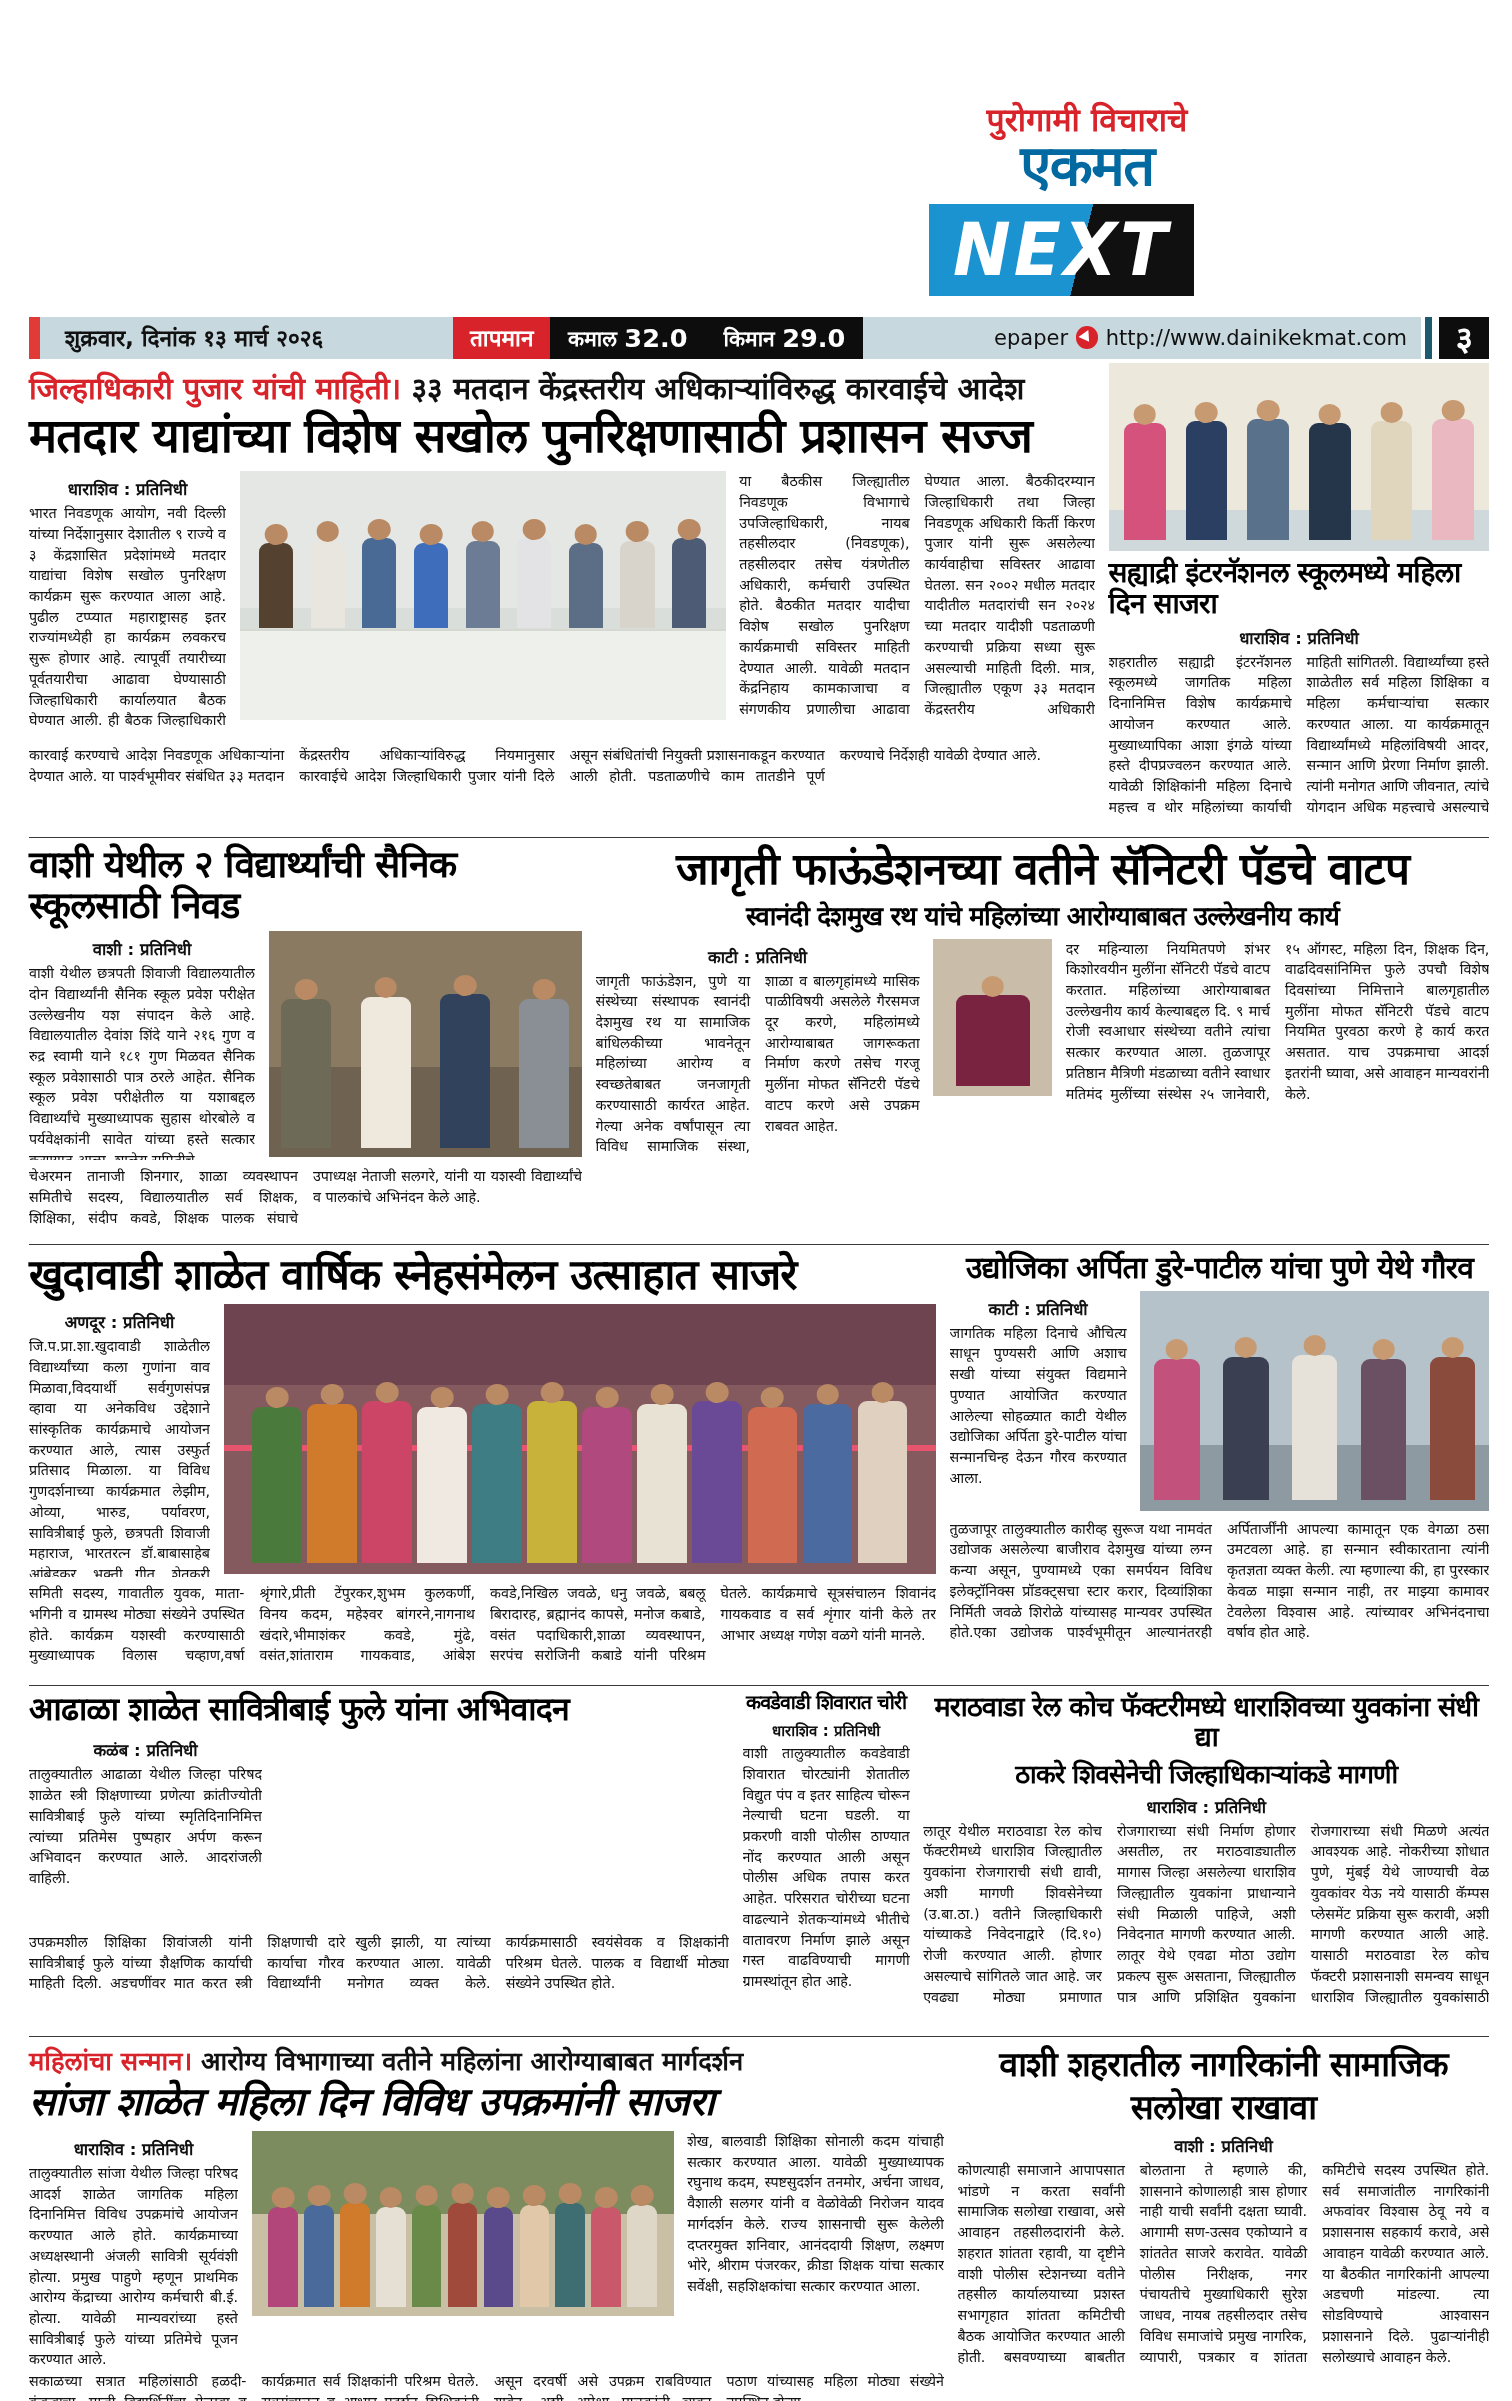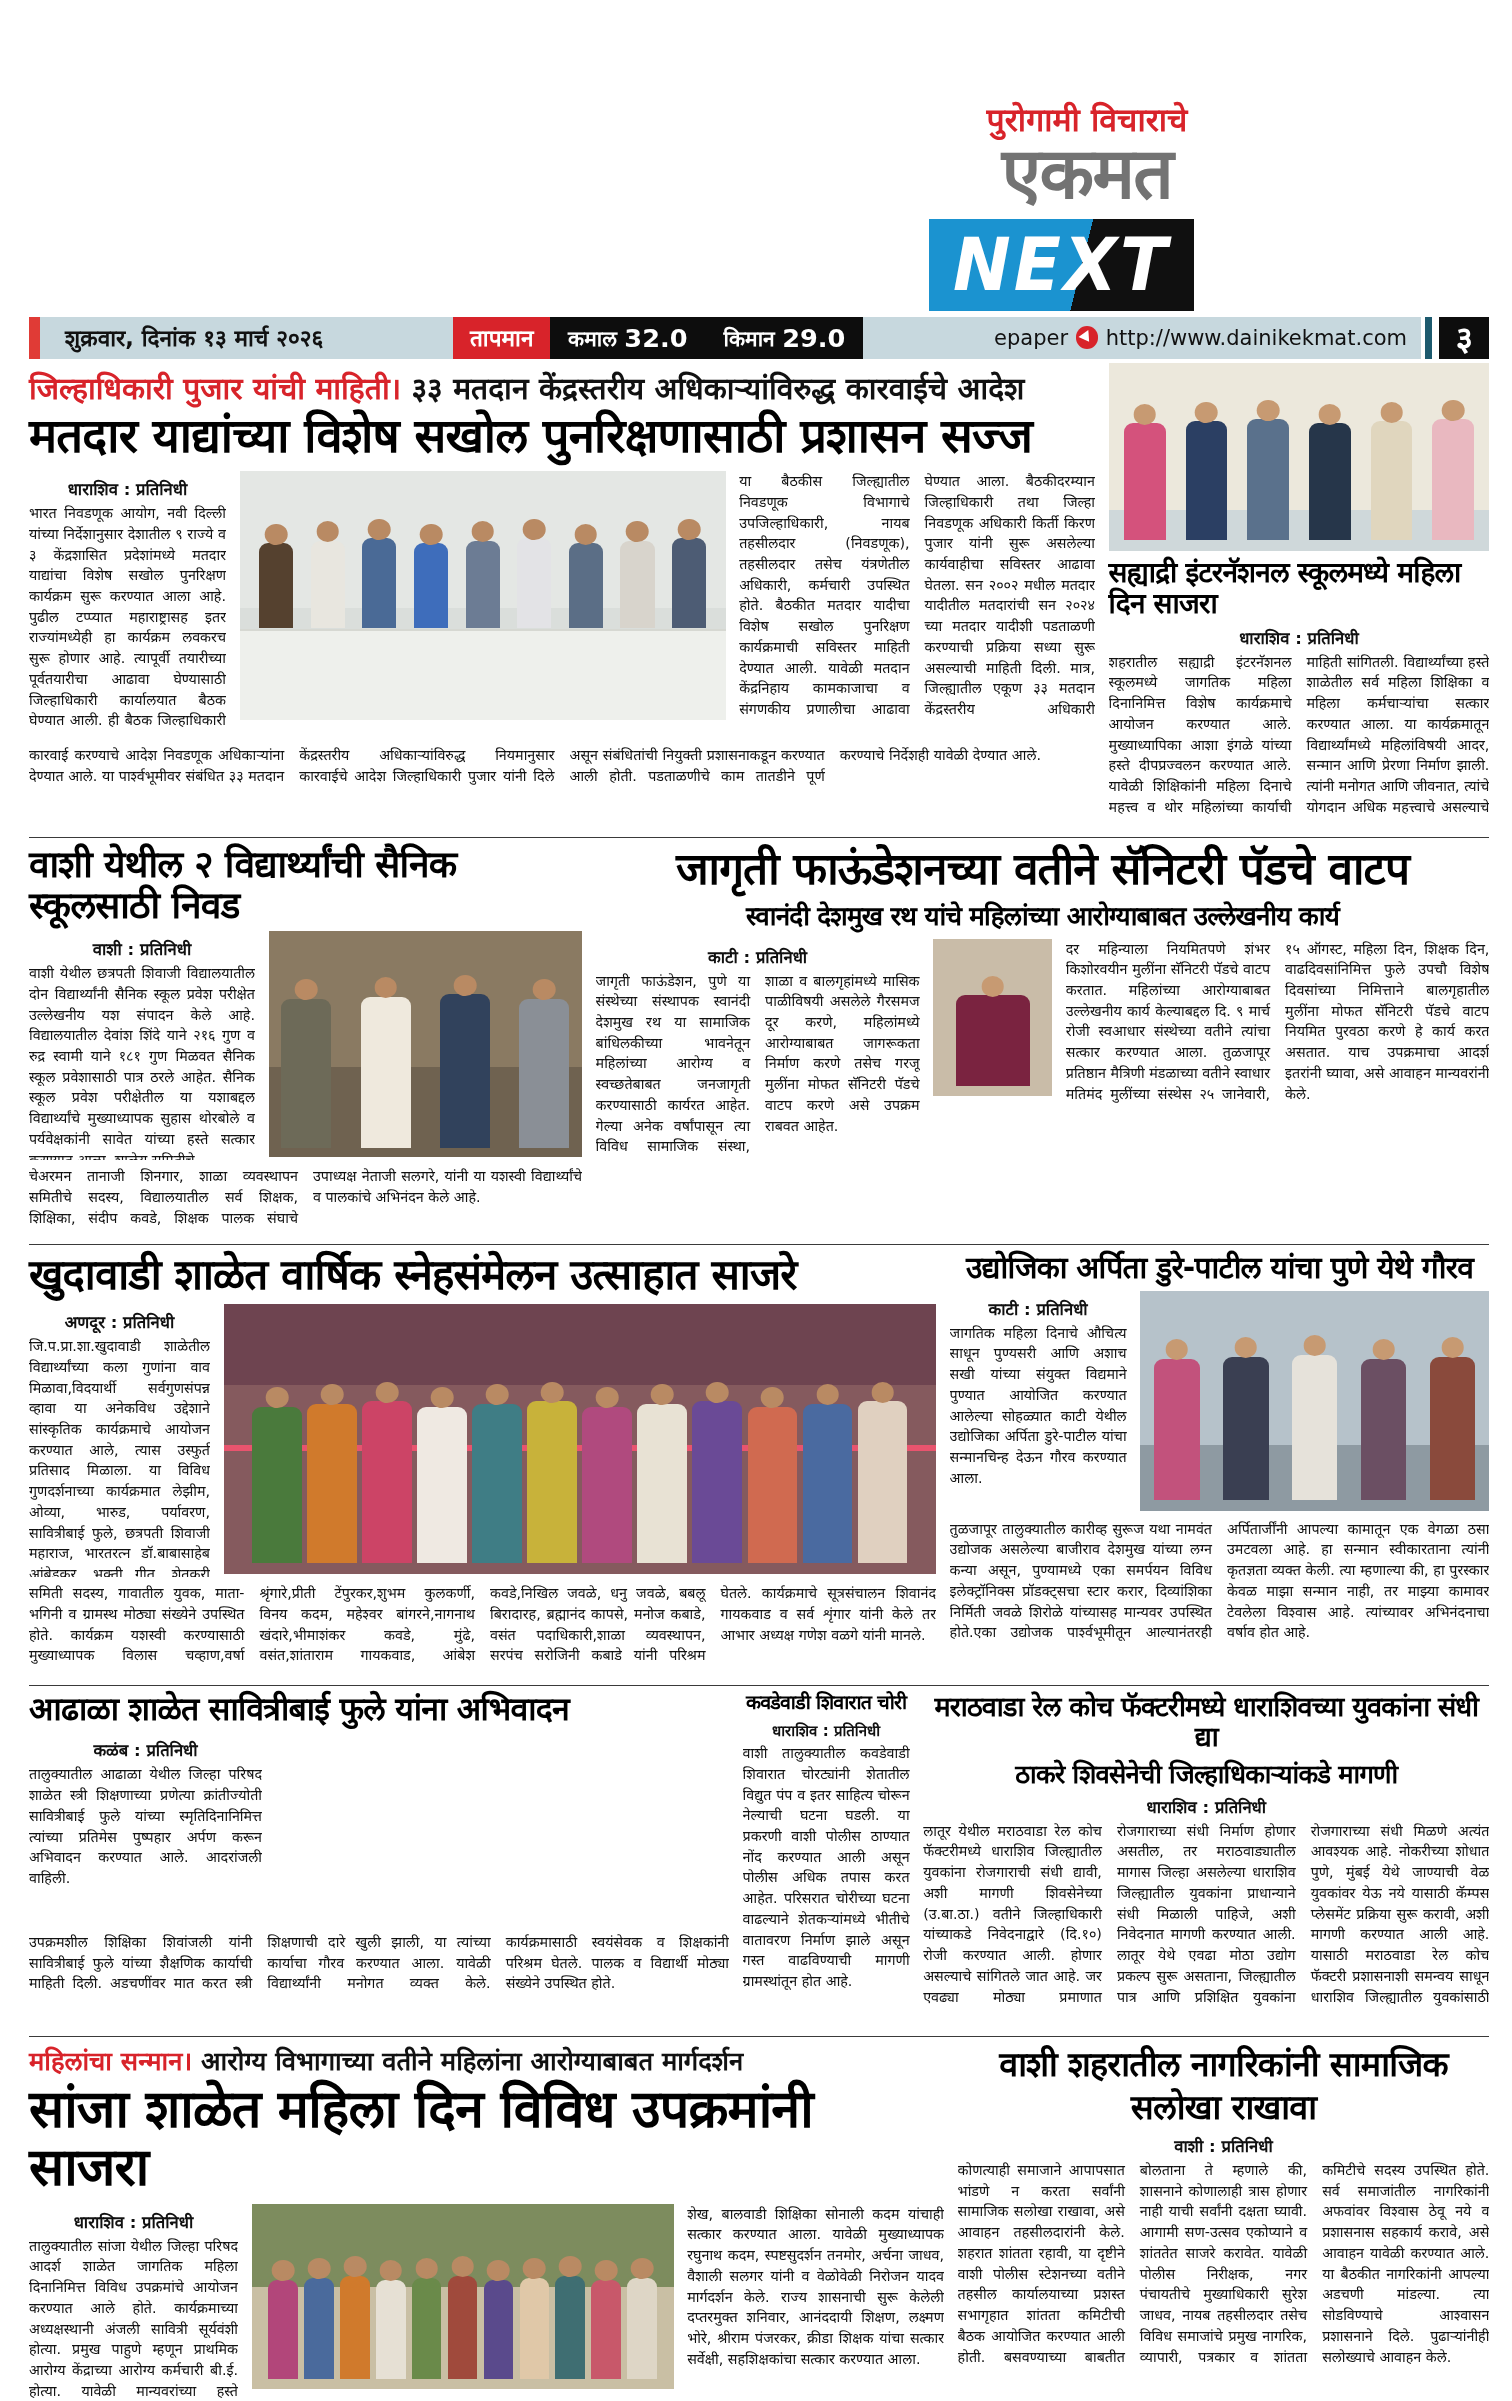--- a/index.html
+++ b/index.html
@@ -5,21 +5,21 @@
   html,body{margin:0;padding:0;background:#f2f2f2;}
   body{font-family:"DejaVu Sans","Liberation Sans",sans-serif;color:#111;}
   .page{width:1512px;height:2401px;background:#fff;position:relative;overflow:hidden;
         box-sizing:border-box;padding:0 22.6px 0 29px;}
   
   .masthead-zone{position:relative;height:315px;}
   .masthead{position:absolute;left:154px;top:21px;font-size:157px;line-height:1.45;
             font-weight:800;color:#d8232a;letter-spacing:-3px;white-space:nowrap;}
   .brand-cluster{position:absolute;left:900px;top:104px;width:316px;text-align:center;}
   .tagline{color:#d8232a;font-weight:800;font-size:32px;line-height:1.05;}
-  .brand{color:#737373;font-weight:800;font-size:71px;line-height:1.0;letter-spacing:-1.5px;}
+  .brand{color:#0369a1;font-weight:800;font-size:56px;line-height:1.0;letter-spacing:-1.5px;}
   .next-logo{margin-top:10.5px;width:265px;height:92px;position:relative;
              background:linear-gradient(104deg,#1b93d0 0 57%,#101010 57% 100%);
              display:flex;align-items:center;justify-content:center;}
   .next-logo span{color:#fff;font-weight:800;font-size:69px;letter-spacing:3px;
                   font-style:italic;transform:scaleY(1.05);}
   
   .datebar{height:42px;display:flex;align-items:stretch;margin-top:1.5px;}
   .datebar .accent{width:10.5px;background:#e03b36;}
   .datebar .date{flex:1;background:#c7d8de;display:flex;align-items:center;
                  padding-left:25.6px;font-weight:800;font-size:22.6px;}
@@ -348,21 +348,21 @@
     </div>
   </div>
 
   <hr class="rule">
 
   <div class="row">
     <div style="width:915px;flex:none;">
       <div class="strip">
         <span class="red">महिलांचा सन्मान।</span><span> आरोग्य विभागाच्या वतीने महिलांना आरोग्याबाबत मार्गदर्शन</span>
       </div>
-      <div class="hl" style="font-size:52px;">सांजा शाळेत महिला दिन विविध उपक्रमांनी साजरा</div>
+      <div class="hl" style="font-size:39px;font-style:italic;">सांजा शाळेत महिला दिन विविध उपक्रमांनी साजरा</div>
       <div class="row" style="margin-top:7.5px;">
         <div style="width:209px;flex:none;">
           <div class="byline">धाराशिव : प्रतिनिधी</div>
           <div class="bt" style="height:202px;">तालुक्यातील सांजा येथील जिल्हा परिषद आदर्श शाळेत जागतिक महिला दिनानिमित्त विविध उपक्रमांचे आयोजन करण्यात आले होते. कार्यक्रमाच्या अध्यक्षस्थानी अंजली सावित्री सूर्यवंशी होत्या. प्रमुख पाहुणे म्हणून प्राथमिक आरोग्य केंद्राच्या आरोग्य कर्मचारी बी.ई. होत्या. यावेळी मान्यवरांच्या हस्ते सावित्रीबाई फुले यांच्या प्रतिमेचे पूजन करण्यात आले.</div>
         </div>
         <div class="photo" style="width:422px;height:185px;background:linear-gradient(#7d8c5e 0 45%,#c9bfa4 45% 100%);">
             <div class="person" style="background: rgb(178, 70, 122); left: 4%; width: 7%; height: 54%; bottom: 5%;">
               <div class="head" style="background: rgb(185, 138, 99);"></div>
             </div>
             <div class="person" style="background: rgb(74, 106, 156); left: 12.5%; width: 7%; height: 55%; bottom: 5%;">

